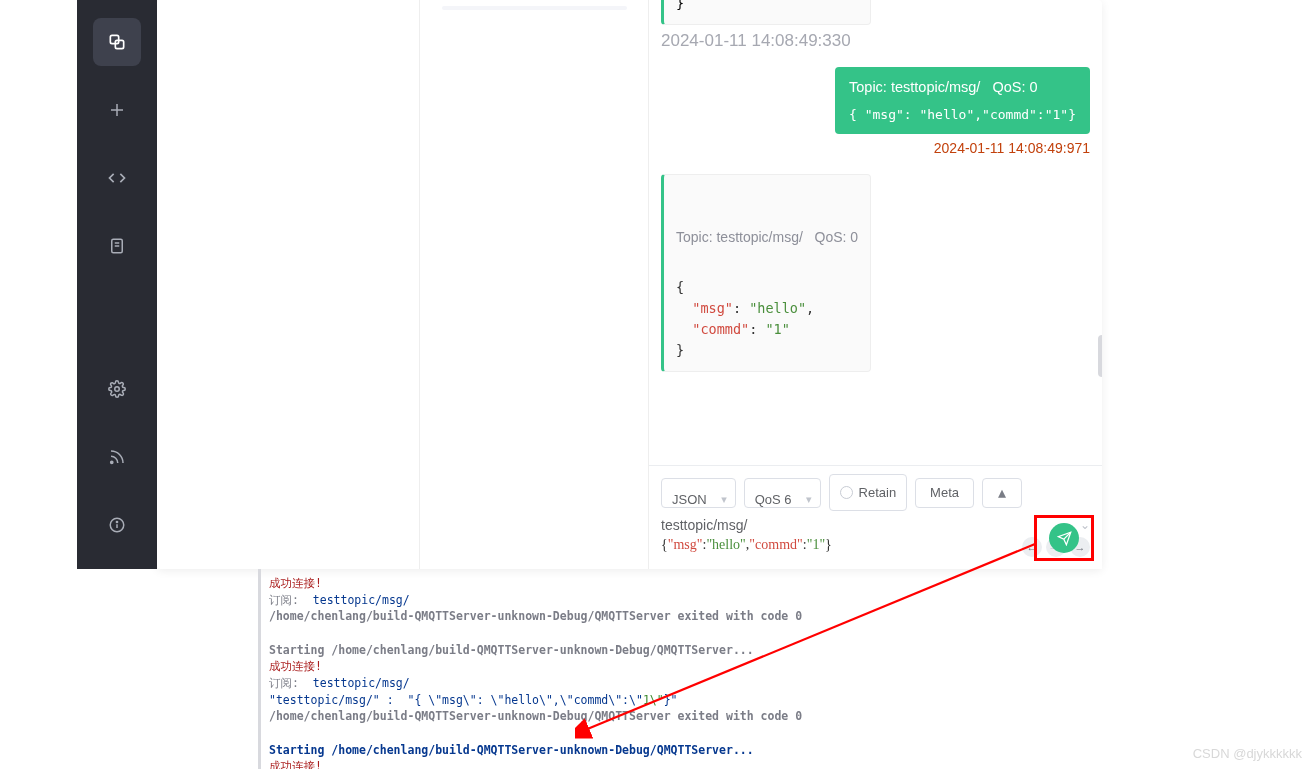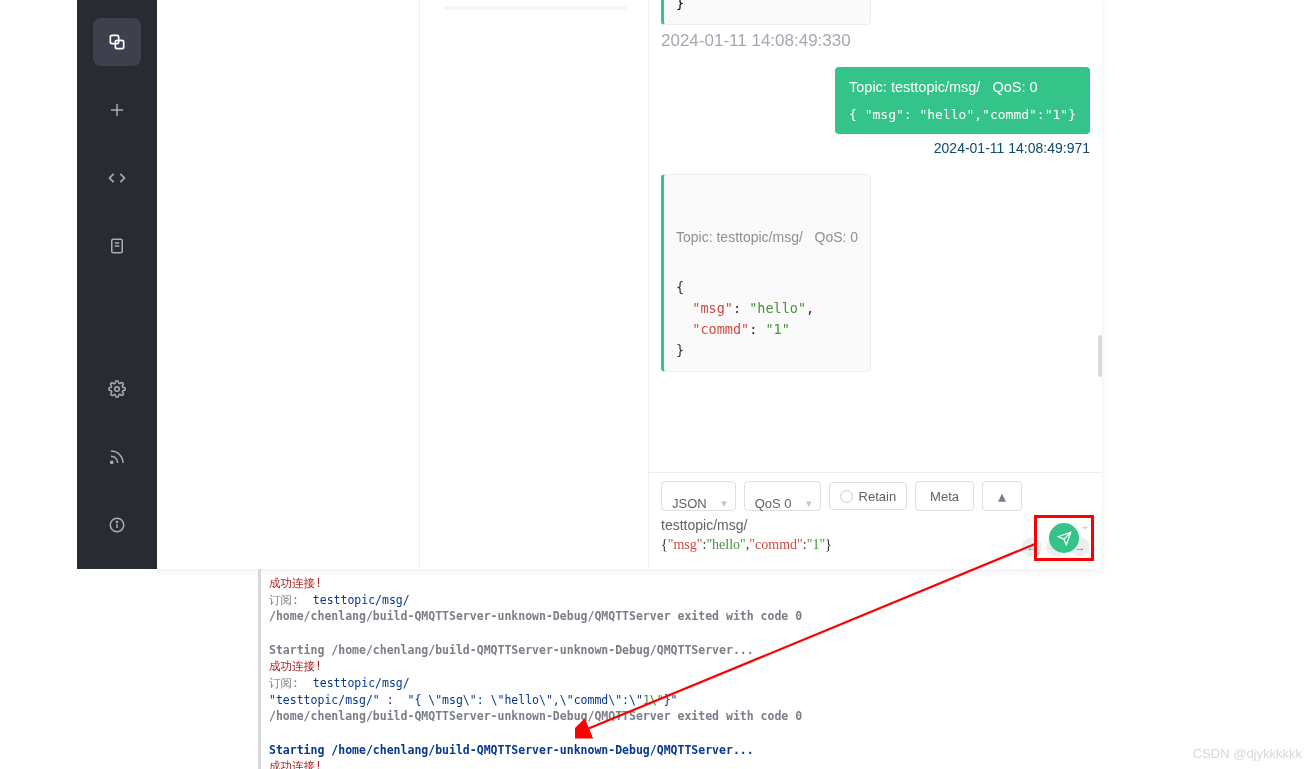--- a/index.html
+++ b/index.html
@@ -24,32 +24,32 @@
   .msg-scroll { position: absolute; right: -4px; top: 335px; width: 8px; height: 42px; background: #d8d9de; border-radius: 4px; }
   .bubble-in { background: #fafafa; border: 1px solid #eee; border-left: 3px solid #34c388; border-radius: 4px; padding: 10px 12px; margin-top: 8px; max-width: 210px; font-family: Menlo, Consolas, monospace; font-size: 13.5px; line-height: 1.55; white-space: pre; }
   .bubble-in .head { font-family: -apple-system, sans-serif; color: #8d8f99; font-size: 14px; margin-bottom: 8px; }
   .bubble-ts { color: #a6a8b1; font-size: 17px; margin-top: 6px; }
   .bubble-in.first { margin-top: -60px; }
 
   .bubble-out-wrap { display: flex; justify-content: flex-end; flex-direction: column; align-items: flex-end; margin-top: 16px; }
   .bubble-out { background: #34c388; color: #fff; border-radius: 4px; padding: 12px 14px; font-size: 14.5px; max-width: 270px; }
   .bubble-out .head { margin-bottom: 12px; }
   .bubble-out .body { font-family: Menlo, Consolas, monospace; font-size: 13px; white-space: pre; }
-  .bubble-out-ts { color: #0c4a6e; font-size: 14px; margin-top: 6px; }
+  .bubble-out-ts { color: #c2410c; font-size: 14px; margin-top: 6px; }
 
   .key { color: #d14a3f; }
   .str { color: #4a8f3c; }
   .pun { color: #333; }
 
   
   .compose { border-top: 1px solid #ebedf0; padding: 8px 12px 12px 12px; background: #fff; }
   .compose-row1 { display: flex; gap: 8px; align-items: center; }
   .sel { height: 30px; border: 1px solid #dcdfe6; border-radius: 4px; padding: 14px 28px 0 10px; font-size: 13px; color: #606266; background: #fff; position: relative; display: flex; align-items: center; }
   .sel .chev { position: absolute; right: 8px; color: #c0c4cc; font-size: 11px; }
-  .radio { display: flex; align-items: center; gap: 6px; font-size: 13px; color: #606266; padding: 0 10px; height: 28px; border: 1px solid #dcdfe6; border-radius: 4px; }
+  .radio { display: flex; align-items: center; gap: 6px; font-size: 13px; color: #606266; padding: 0 10px; height: 37px; border: 1px solid #dcdfe6; border-radius: 4px; }
   .radio .dot { width: 13px; height: 13px; border: 1px solid #c8ccd4; border-radius: 50%; }
   .meta-btn { height: 30px; padding: 0 14px; font-size: 13px; border: 1px solid #dcdfe6; border-radius: 4px; background: #fff; color: #606266; display: flex; align-items: center; }
   .expand-btn { width: 40px; height: 30px; border: 1px solid #dcdfe6; border-radius: 4px; display: flex; align-items: center; justify-content: center; color: #7a7d86; }
   .topic-row { margin-top: 6px; font-size: 14px; color: #606266; display: flex; align-items: center; justify-content: space-between; }
   .topic-row .chev2 { color: #c0c4cc; font-size: 12px; }
   .payload-row { margin-top: 4px; font-size: 14px; display: flex; justify-content: space-between; align-items: flex-start; }
   .payload-txt { font-family: -apple-system; }
   .payload-txt .k { color: #d14a3f; }
   .payload-txt .v { color: #4a8f3c; }
   .payload-txt .p { color: #333; }
@@ -154,21 +154,21 @@
 <span class="pun">}</span></div>
     </div>
 
     <div class="compose">
       <div class="compose-row1">
         <div class="sel">
             <span>JSON</span>
             <span class="chev">▾</span>
           </div>
         <div class="sel">
-            <span>QoS 0</span>
+            <span>QoS 6</span>
             <span class="chev">▾</span>
           </div>
         <div class="radio">
             <span class="dot"></span>
             <span>Retain</span>
           </div>
         <div class="meta-btn">Meta</div>
         <div class="expand-btn">
             <span>▴</span>
           </div>

